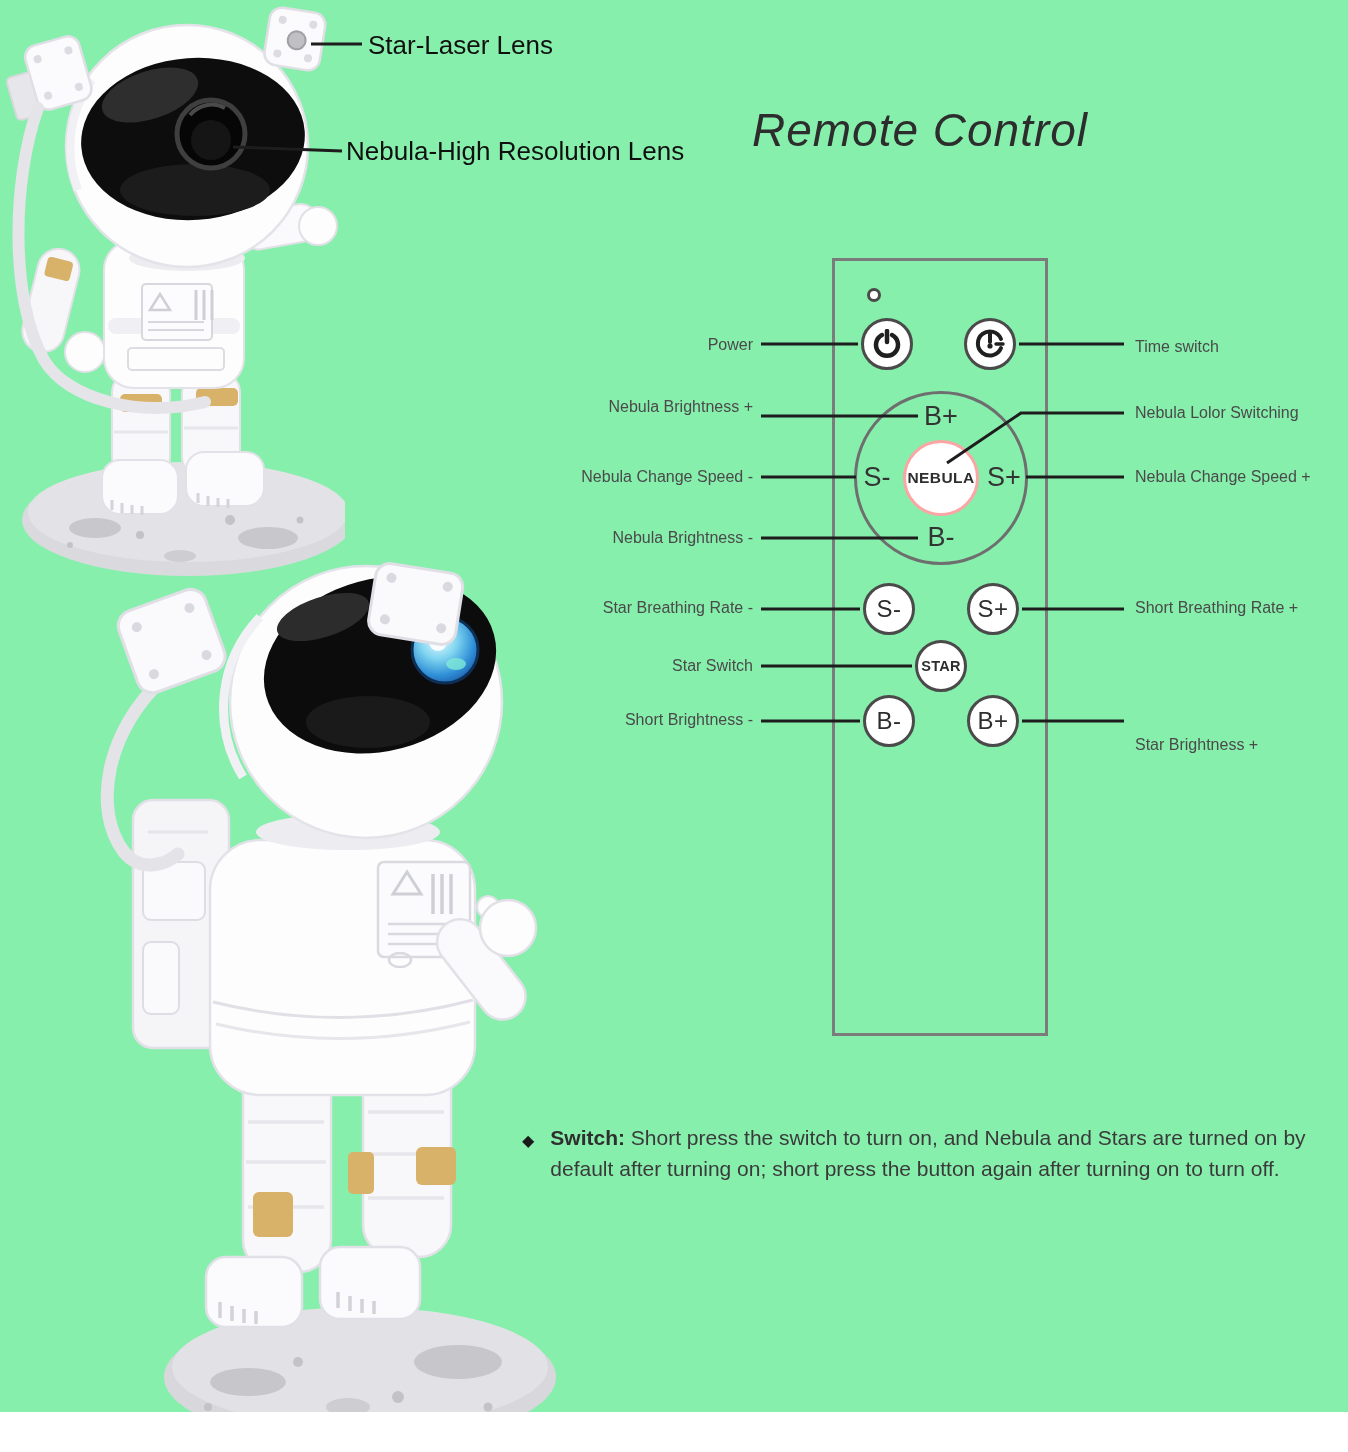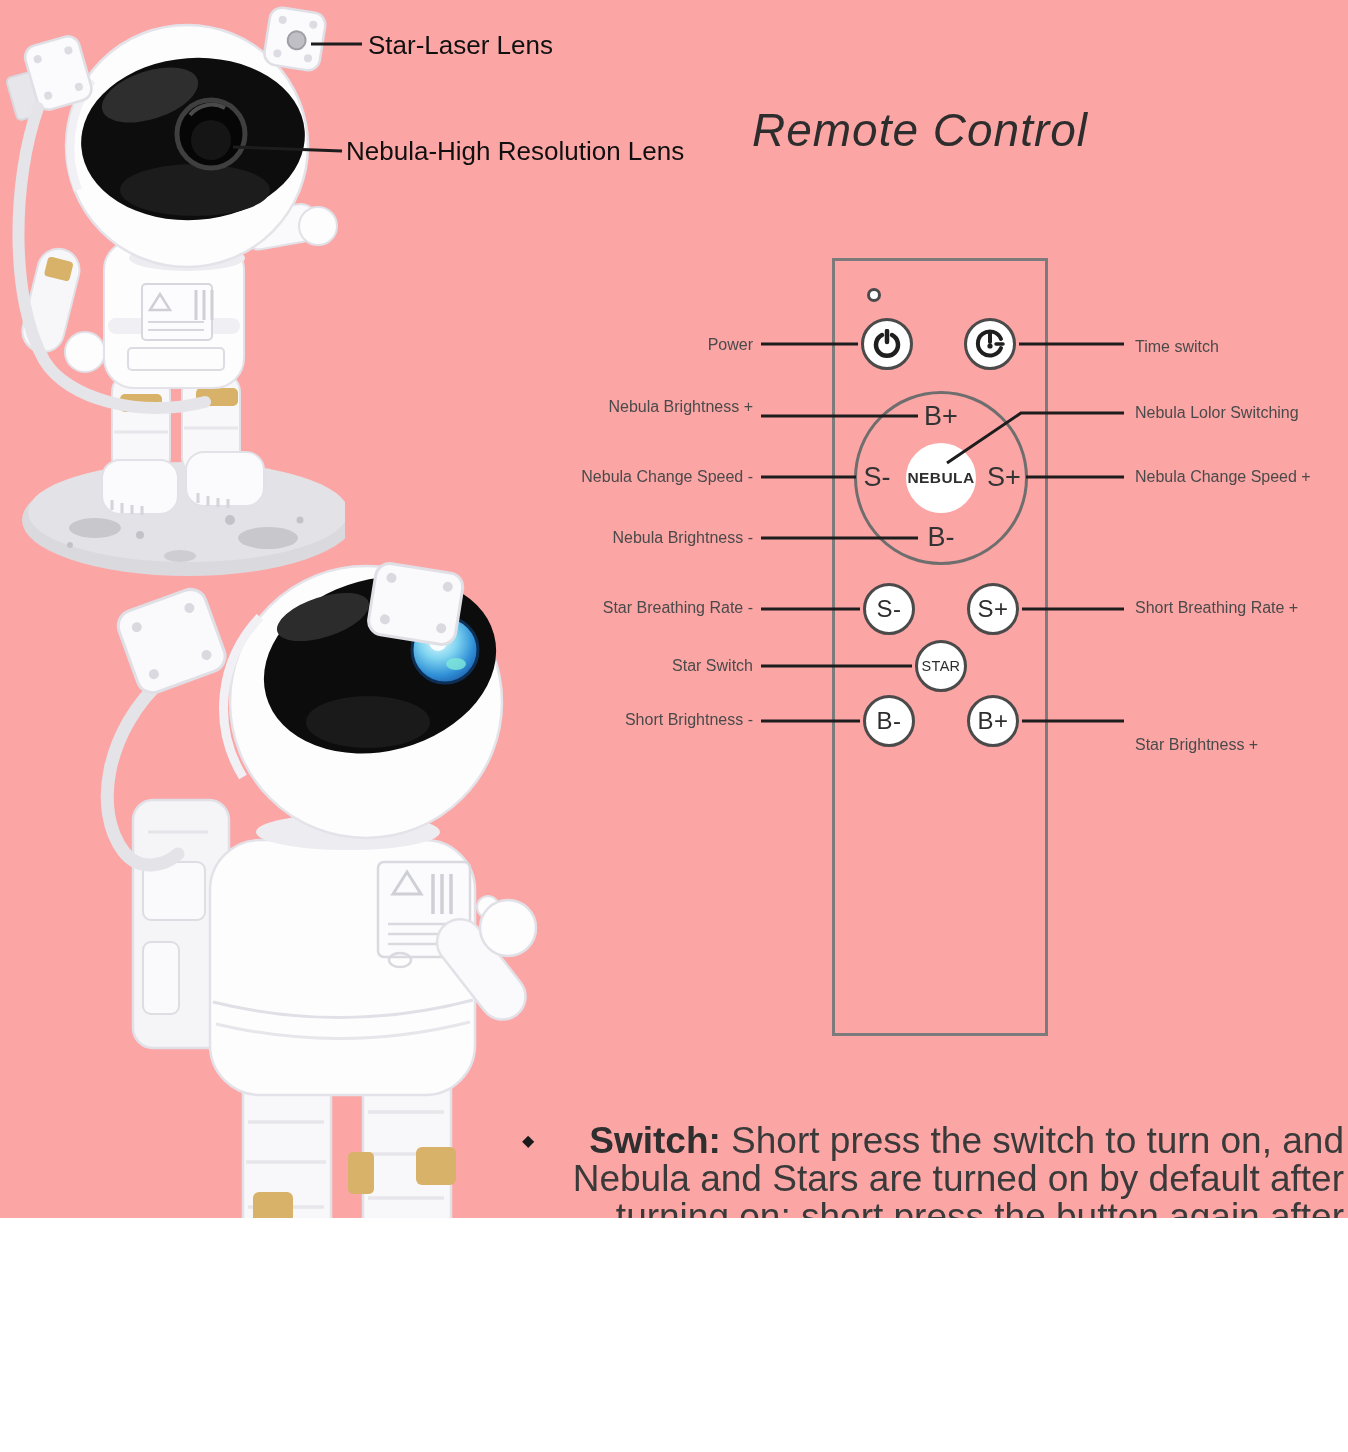--- a/index.html
+++ b/index.html
@@ -1,19 +1,19 @@
 <!DOCTYPE html>
 <html><head>
 <meta charset="utf-8">
 <style>
   * { margin:0; padding:0; box-sizing:border-box; }
   body { background:#ffffff; font-family:"Liberation Sans", sans-serif; }
   .page {
-    position:relative; width:1348px; height:1218px;
-    background:#fca5a5; overflow:hidden;
+    position:relative; width:1348px; height:1412px;
+    background:#86efac; overflow:hidden;
     font-family:"Liberation Sans", sans-serif;
   }
   svg.art { position:absolute; z-index:1; }
   #lead-lines { position:absolute; left:0; top:0; z-index:9; pointer-events:none; }
 
   .title {
     position:absolute; left:700px; top:103px; width:440px;
     text-align:center; font-size:46px; font-weight:500; color:#2d2d2d;
     letter-spacing:1px; z-index:6;font-style:italic;
   }
@@ -27,21 +27,21 @@
   .led {
     position:absolute; left:867px; top:288px; width:14px; height:14px;
     border:3px solid #4a4a4a; border-radius:50%; background:#fff; z-index:6;
   }
   .rbtn {
     position:absolute; width:52px; height:52px; border:3px solid #4a4a4a;
     border-radius:50%; background:#fff; display:flex; align-items:center;
     justify-content:center; z-index:6; color:#2e2e2e;
   }
   .rbtn.text { font-size:24px; font-weight:500; letter-spacing:0.5px; }
-  .rbtn.star { font-size:14.5px; font-weight:normal; letter-spacing:0.3px; }
+  .rbtn.star { font-size:14.5px; font-weight:bold; letter-spacing:0.3px; }
   .dial-outer {
     position:absolute; left:854px; top:391px; width:174px; height:174px;
     border:3px solid #6e6e6e; border-radius:50%; z-index:4; background:transparent;
   }
   .dial-center {
     position:absolute; left:903px; top:440px; width:76px; height:76px;
     border:3px solid #fca5a5; border-radius:50%; background:#fff; z-index:6;
     display:flex; align-items:center; justify-content:center;
     font-size:15.5px; font-weight:bold; color:#2e2e2e; letter-spacing:0.4px;
   }
@@ -52,21 +52,21 @@
   .lead-label {
     position:absolute; font-size:16px; color:#4a4a4a; z-index:6;
     white-space:nowrap; line-height:26px;
   }
   .lead-label.left { text-align:right; }
   .note {
     position:absolute; left:522px; top:1122px; width:822px; z-index:6;
     display:flex; align-items:flex-start;
   }
   .note .bullet { font-size:16px; color:#1a1a1a; margin-top:9px; margin-right:16px; }
-  .note p { font-size:37px; line-height:38px; color:#3a3a3a; width:800px;text-align:right; }
+  .note p { font-size:21px; line-height:31px; color:#3a3a3a; width:800px; }
   .note p strong { color:#2f2f2f; }
 </style>
 </head>
 <body>
 
 <div class="page">
 
   <svg class="art" style="left:0;top:0" width="345" height="585" viewBox="0 0 345 585">
 
     <g>

